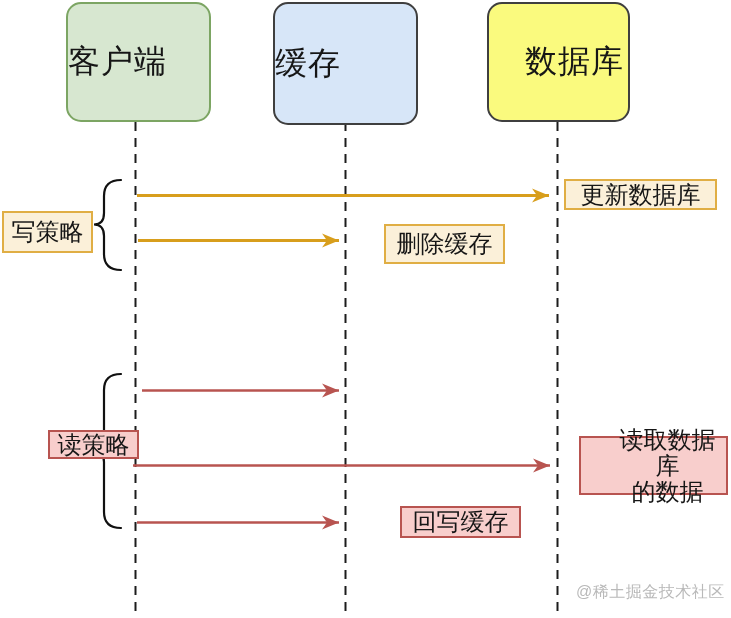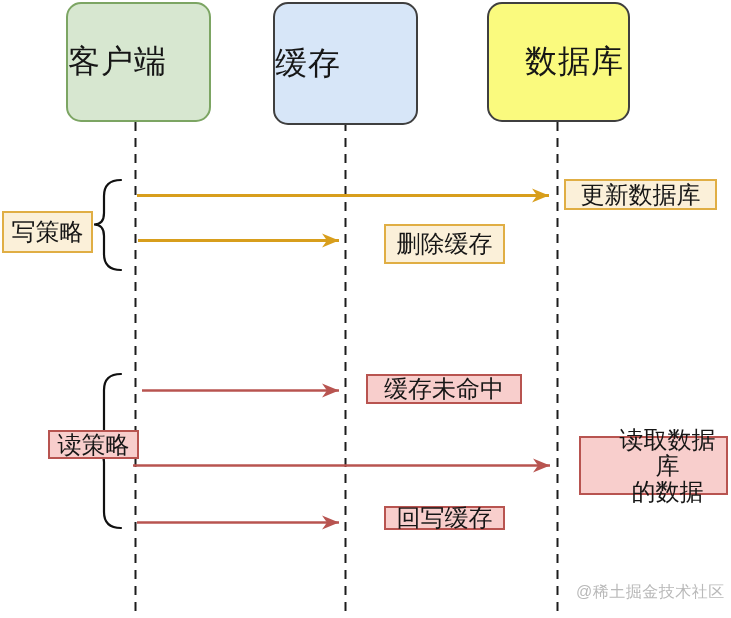--- a/index.html
+++ b/index.html
@@ -45,21 +45,21 @@
   }
   .note.write{background:var(--label-write-fill);border:2px solid var(--label-write-border);}
   .note.read{background:var(--label-read-fill);border:2px solid var(--label-read-border);}
 
   .note.g-write{left:2px;top:211px;width:91px;height:42px;}
   .note.m-update-db{left:564px;top:179px;width:153px;height:31px;}
   .note.m-del-cache{left:384px;top:224px;width:121px;height:40px;}
   .note.g-read{left:0px;top:430px;width:91px;height:29px;margin-left:48px;}
   .note.m-cache-miss{left:366px;top:374px;width:156px;height:30px;}
   .note.m-read-db{left:579px;top:436px;width:149px;height:59px;padding-left:28px;}
-  .note.m-write-back{left:384px;top:506px;width:121px;height:24px;}
+  .note.m-write-back{left:400px;top:506px;width:121px;height:32px;}
 
   .watermark{
     position:absolute;left:576px;top:582px;
     font-size:16px;color:var(--watermark);
     letter-spacing:0.5px;
     text-align:center;
   }
 </style>
 </head>
 <body>
@@ -106,23 +106,20 @@
   <div class="note write m-update-db">
     <span>更新数据库</span>
   </div>
   <div class="note write m-del-cache">
     <span>删除缓存</span>
   </div>
 
   <div class="note read g-read">
     <span>读策略</span>
   </div>
-  <div class="note read m-cache-miss">
-    <span>缓存未命中</span>
-  </div>
   <div class="note read m-read-db">
     <span>读取数据库
 的数据</span>
   </div>
   <div class="note read m-write-back">
     <span>回写缓存</span>
   </div>
 
   <div class="watermark">
     <span>@稀土掘金技术社区</span>

